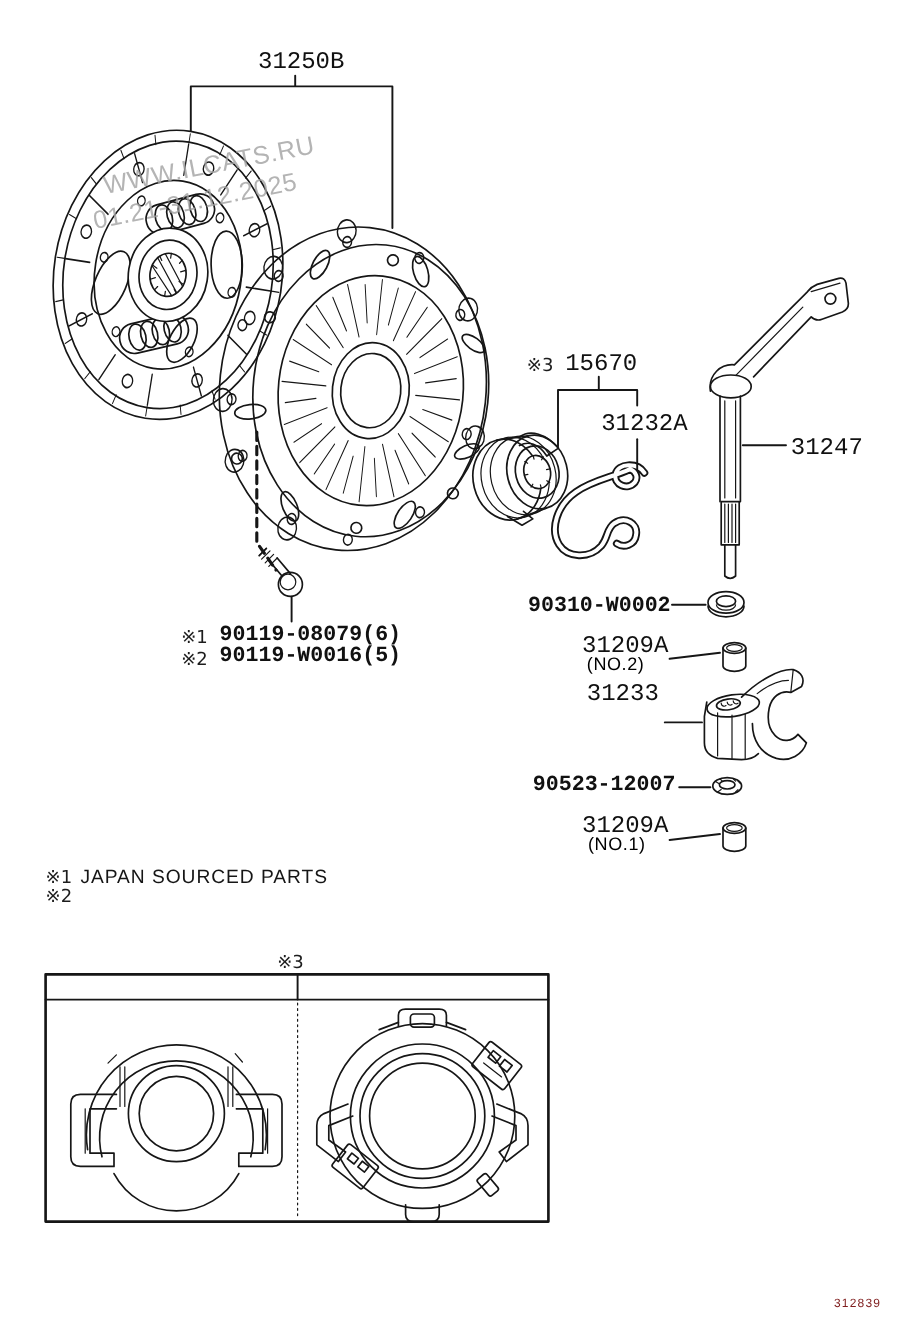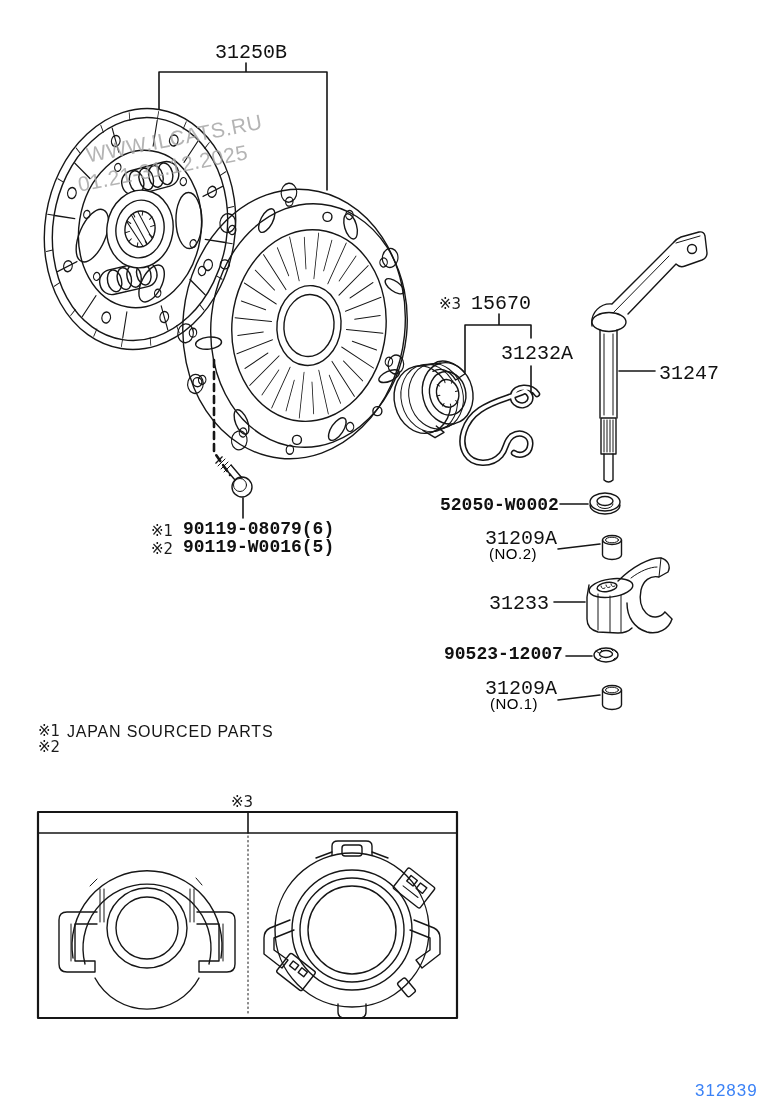--- a/index.html
+++ b/index.html
@@ -14,21 +14,21 @@
   .wf  { fill:#ffffff; }
   .ld  { stroke-width:1.6; }
 
   
   .lbl { position:absolute; white-space:nowrap; color:#111; }
   .pn  { font-family:"Liberation Mono","DejaVu Sans Mono",monospace; font-weight:400; font-size:20px; }
   .pn-sm { font-family:"Liberation Mono","DejaVu Sans Mono",monospace; font-weight:700; font-size:18px; }
   .ref { font-family:"DejaVu Sans","Liberation Sans",sans-serif; font-size:15px; color:#1c1c1c; }
   .note { font-size:15px; letter-spacing:.5px; color:#000000; }
   .caption { font-size:16px; letter-spacing:.8px; color:#161616; }
-  .fig { font-size:17px; letter-spacing:1px; color:#3b82f6; }
+  .fig { font-size:10px; letter-spacing:1px; color:#7f1d1d; }
   .watermark { position:absolute; left:84px; top:142px; transform:rotate(-11deg); transform-origin:left top;
                font-size:21px; letter-spacing:.5px; color:#a2a2a2; opacity:.8; line-height:27px; }
   .watermark .w2 { display:block; margin-left:-14px; }
 </style>
 </head>
 <body>
 
 <div class="stage">
 
 <svg width="760" height="1112" viewBox="0 0 760 1112">
@@ -332,26 +332,26 @@
 
 <div class="lbl pn" style="left:215px; top:41px;">31250B</div>
 
 <div class="lbl ref" style="left:439px; top:295px;">※3</div>
 <div class="lbl pn" style="left:471px; top:292px;">15670</div>
 
 <div class="lbl pn" style="left:501px; top:342px;">31232A</div>
 
 <div class="lbl pn" style="left:659px; top:362px;">31247</div>
 
-<div class="lbl pn-sm" style="left:440px; top:495px;">52050-W0002</div>
+<div class="lbl pn-sm" style="left:440px; top:495px;">90310-W0002</div>
 
 <div class="lbl pn" style="left:485px; top:527px;">31209A</div>
 <div class="lbl note" style="left:489px; top:545px;">(NO.2)</div>
 
-<div class="lbl pn" style="left:489px; top:592px;">31233</div>
+<div class="lbl pn" style="left:489px; top:567px;">31233</div>
 
 <div class="lbl pn-sm" style="left:444px; top:644px;">90523-12007</div>
 
 <div class="lbl pn" style="left:485px; top:677px;">31209A</div>
 <div class="lbl note" style="left:490px; top:695px;">(NO.1)</div>
 
 <div class="lbl ref" style="left:151px; top:522px;">※1</div>
 <div class="lbl pn-sm" style="left:183px; top:519px;">90119-08079(6)</div>
 <div class="lbl ref" style="left:151px; top:540px;">※2</div>
 <div class="lbl pn-sm" style="left:183px; top:537px;">90119-W0016(5)</div>

